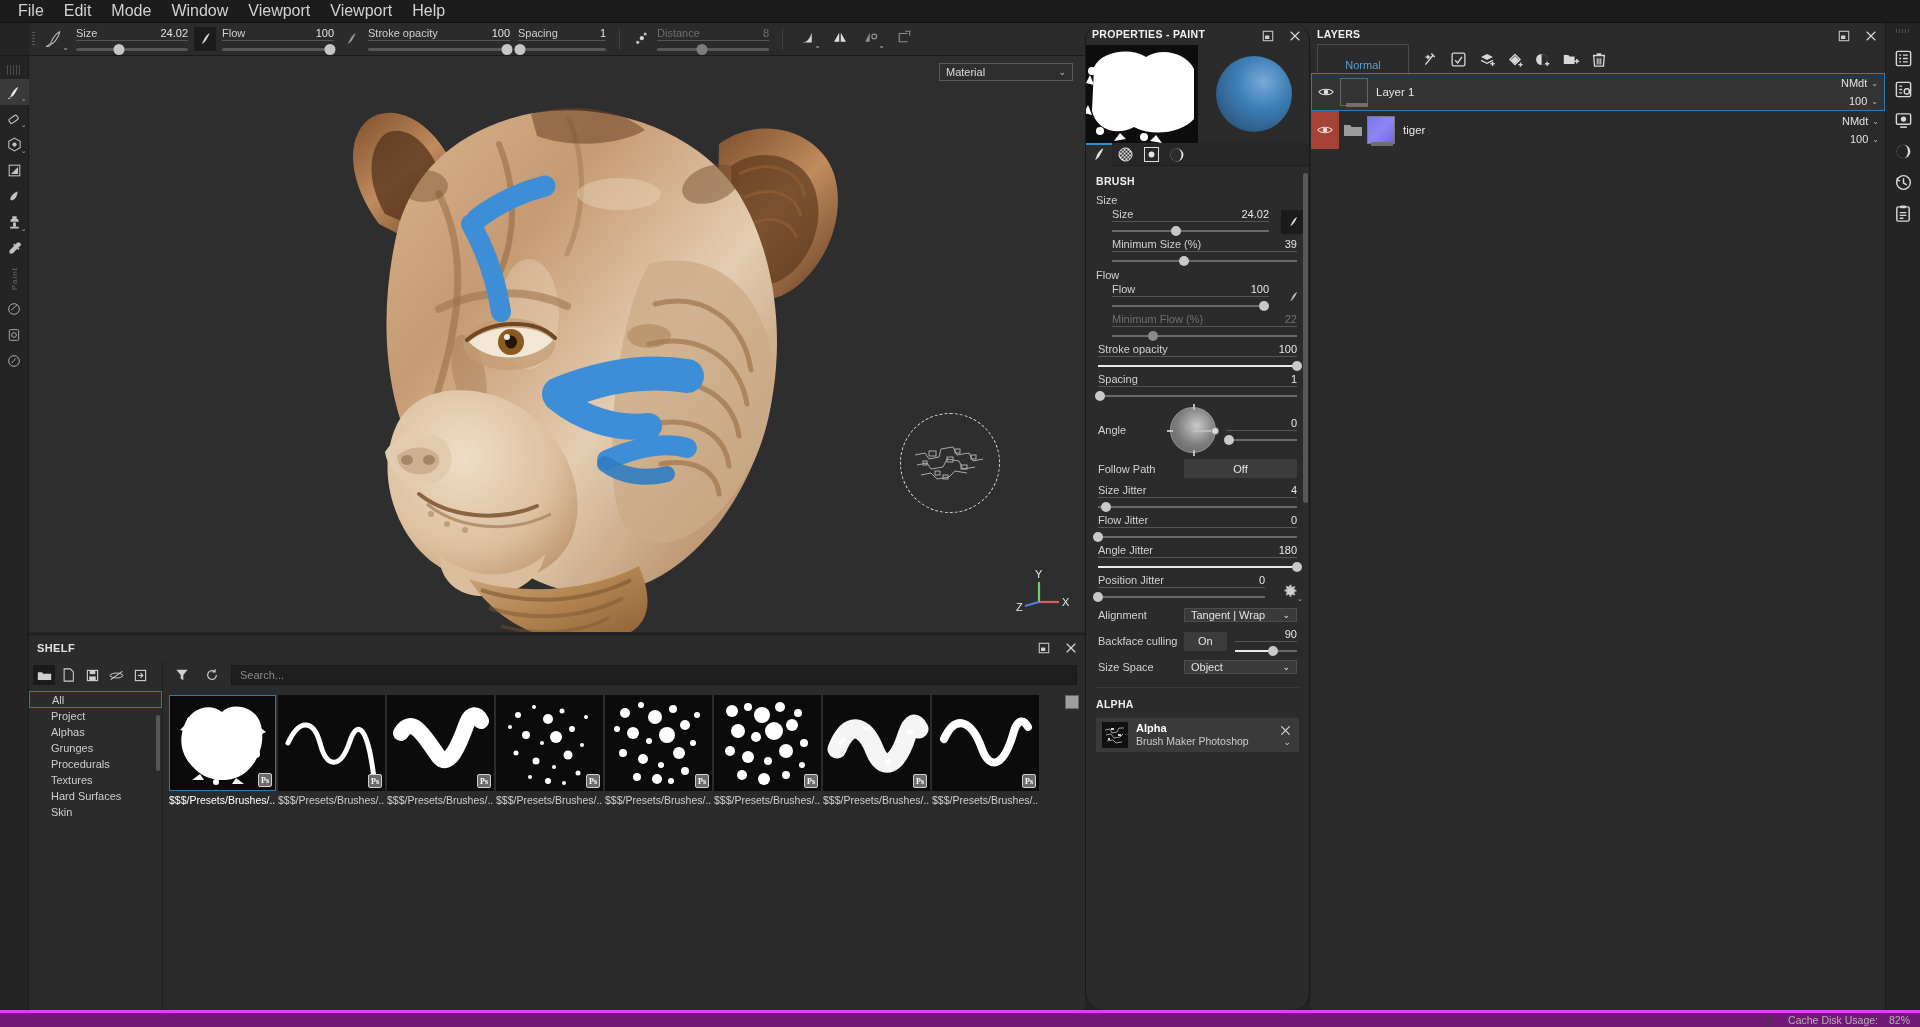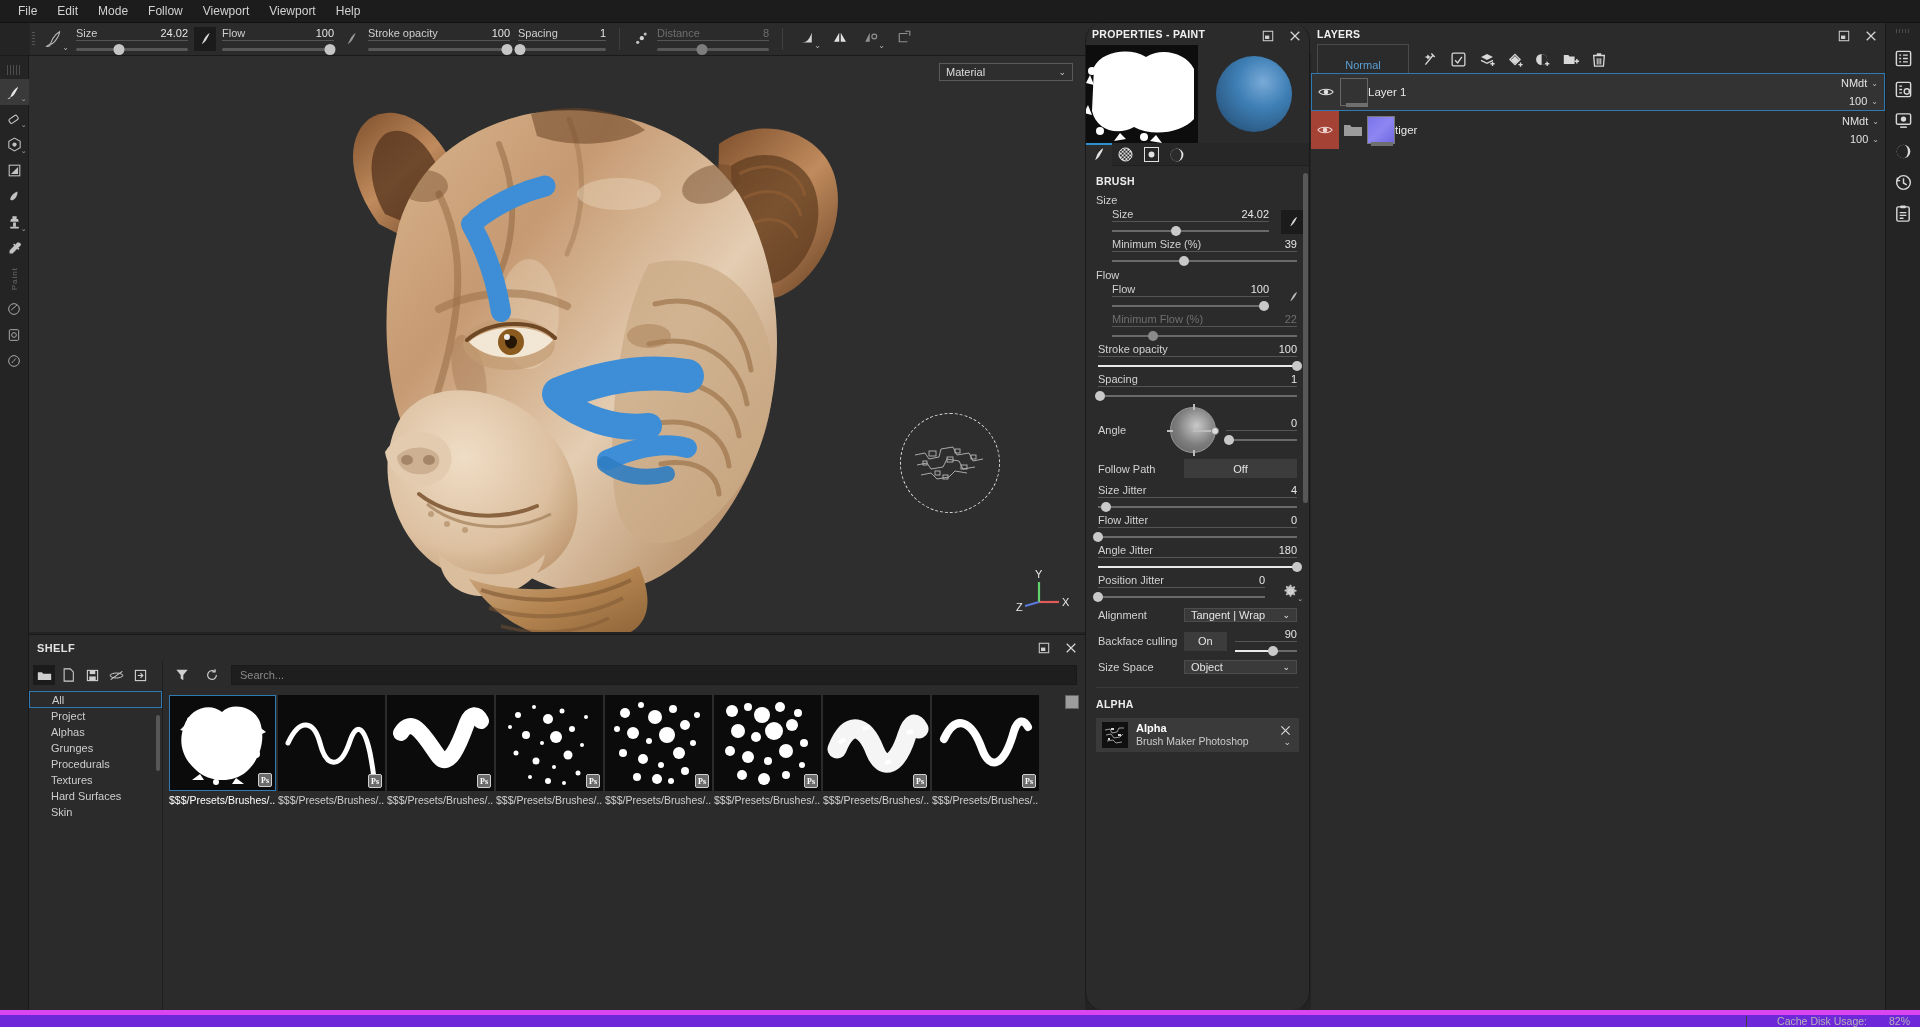--- a/index.html
+++ b/index.html
@@ -13,21 +13,21 @@
   }
   .app { position: relative; width: 1920px; height: 1027px; }
 
   
   .menubar {
     position: absolute; top: 0; left: 0; width: 1920px; height: 23px;
     background: #1c1c1c; display: flex; align-items: center; padding-left: 8px;
     border-bottom: 1px solid #121212;
   }
   .menubar .mi {
-    font-size: 12px; color: #d2d2d2; padding: 3px 10px; cursor: default;
+    font-size: 16px; color: #d2d2d2; padding: 3px 10px; cursor: default;
   }
 
   
   .optbar {
     position: absolute; top: 23px; left: 0; width: 1920px; height: 33px;
     background: #2b2b2b; border-bottom: 1px solid #1a1a1a;
     display: flex; align-items: center;
   }
   .optbar-left-pad { width: 30px; height: 100%; background: #242424; }
   .grip { width: 8px; height: 100%; background: #2b2b2b; position: relative; }
@@ -259,21 +259,21 @@
   .eyeCell { width: 28px; height: 100%; display:flex; align-items:center; justify-content:center; }
   .eyeCell.redbg { background: #a54236; }
   .lthumb { width: 28px; height: 28px; border: 1px solid #666; position: relative; overflow:hidden; }
   .checker {
     width: 100%; height: 100%;
     background-image:
       linear-gradient(45deg, #8e8e8e 25%, transparent 25%, transparent 75%, #8e8e8e 75%),
       linear-gradient(45deg, #8e8e8e 25%, #e8e8e8 25%, #e8e8e8 75%, #8e8e8e 75%);
     background-size: 8px 8px; background-position: 0 0, 4px 4px;
   }
-  .lname { font-size: 11.5px; color: #e7e7e7; }
+  .lname { font-size: 11.5px; color: #e7e7e7; margin-left: 8px; }
   .lrt { position: absolute; right: 6px; top: 0; height: 100%;
     display: flex; flex-direction: column; justify-content: center; align-items: flex-end; gap: 6px; }
   .lrt .r { display: flex; align-items: center; gap: 4px; font-size: 11px; color: #e2e2e2; }
   .lrt .cv { font-size: 8px; color: #bbb; }
   .underbar { position: absolute; left: 34px; bottom: 3px; width: 22px; height: 4px; background: #6f6f6f; }
   .folderIc { width: 20px; height: 16px; margin-left: 4px; }
   .purpleThumb { width: 28px; height: 28px; border: 1px solid #777; margin-left: 4px;
     background: linear-gradient(135deg, #7b74ea 0%, #8d86f2 50%, #6f68e0 100%); }
 
   
@@ -282,38 +282,38 @@
     background: #242424; border-left: 1px solid #1a1a1a;
     display: flex; flex-direction: column; align-items: center; padding-top: 6px;
   }
   .railgrip { width: 14px; height: 4px; margin-bottom: 10px;
     background-image: repeating-linear-gradient(to right, #4d4d4d 0 1px, transparent 1px 3px); }
   .rbtn { width: 35px; height: 31px; display:flex; align-items:center; justify-content:center; }
 
   
   .statusbar {
     position: absolute; left: 0; bottom: 0; width: 1920px; height: 17px;
-    background: #6d28d9; border-top: 5px solid #d946ef;
+    background: #701a75; border-top: 3px solid #d946ef;
     display: flex; align-items: center; justify-content: flex-end; padding-right: 10px;
-    font-size: 10.5px; color: #b5b5b5; gap: 22px;
+    font-size: 10.5px; color: #b5b5b5; gap: 11px;
   }
   .statusbar .sep { width: 1px; height: 11px; background: #3d3d3d; margin: 0 8px; }
 
   svg { display: block; }
 </style>
 </head>
 <body>
 
 <div class="app">
 
   <div class="menubar">
     <div class="mi">File</div>
     <div class="mi">Edit</div>
     <div class="mi">Mode</div>
-    <div class="mi">Follow</div>
+    <div class="mi">Window</div>
     <div class="mi">Viewport</div>
     <div class="mi">Viewport</div>
     <div class="mi">Help</div>
   </div>
 
   <div class="optbar">
     <div class="optbar-left-pad"></div>
     <div class="grip"></div>
 
     <div class="brushIconBox">

